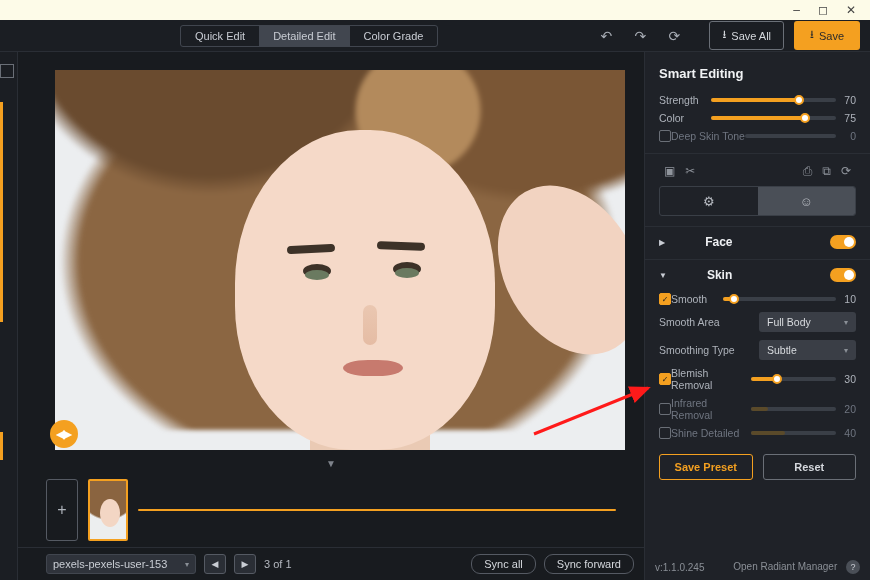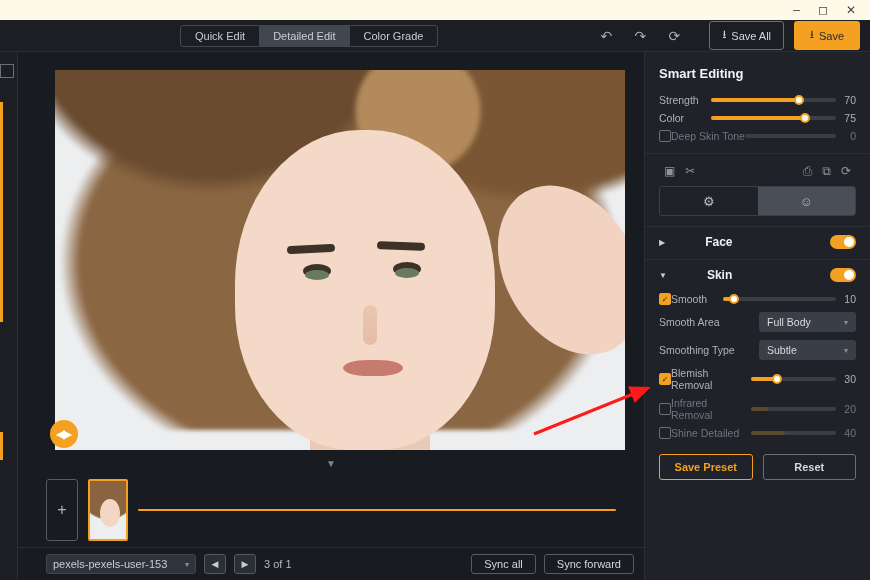--- a/index.html
+++ b/index.html
@@ -60,21 +60,21 @@
   .film { display:flex; align-items:center; gap:10px; padding:6px 28px 6px 28px; }
   .add-card { width:32px; height:62px; border:1px solid #555a63; display:flex; align-items:center; justify-content:center; color:#aeb3bb; font-size:16px; border-radius:3px;}
   .thumb { width:40px; height:62px; border:2px solid #f4a020; border-radius:2px; position:relative; overflow:hidden; background:#eceeef;}
   .thumb .mini-hair{position:absolute;inset:-4px -4px 18px -4px;background:radial-gradient(circle at 50% 30%,#8a6440 0 28px,transparent 30px);}
   .thumb .mini-face{position:absolute;left:10px;top:18px;width:20px;height:28px;background:#f3d6c4;border-radius:50%;}
   .strip-line { flex:1; height:2px; background:#f4a020; border-radius:1px;}
   
   .bottombar { display:flex; align-items:center; gap:8px; padding:6px 10px 6px 28px; border-top:1px solid #2a2e35;}
   .file-select { background:#2f333b; border:1px solid #41464f; border-radius:3px; padding:3px 6px; font-size:11px; width:150px; display:flex; align-items:center; justify-content:space-between;}
   .nav-sq { width:22px; height:20px; border:1px solid #555a63; border-radius:3px; display:inline-flex; align-items:center; justify-content:center; font-size:9px; color:#c9cdd4; background:#2a2e35;}
-  .sync-btn { border:1px solid #555a63; border-radius:3px; padding:3px 12px; font-size:11px; color:#d5d8dd; }
+  .sync-btn { border:1px solid #555a63; border-radius:9px; padding:3px 12px; font-size:11px; color:#d5d8dd; }
   .page-count { font-size:11px; color:#b5b9c0;}
   
   .panel { width:225px; background:#1f2228; color:#c9cdd4; overflow-y:hidden; position:relative;}
   .panel h2 { font-size:13px; font-weight:600; color:#f0f2f4; padding:14px 14px 10px;}
   .param { display:flex; align-items:center; gap:0; padding:3px 14px;}
   .param .lbl { width:52px; font-size:10.5px; color:#aeb3bb;}
   .param .val { width:20px; text-align:right; font-size:10.5px; color:#aeb3bb;}
   .track { flex:1; height:4px; background:#3a3f47; border-radius:2px; position:relative;}
   .track .fill { position:absolute; left:0; top:0; height:100%; background:#f4a020; border-radius:2px;}
   .track .knob { position:absolute; top:50%; transform:translate(-50%,-50%); width:10px; height:10px; border-radius:50%; background:#fff; border:2px solid #f4a020;}
@@ -300,14 +300,21 @@
           <div class="fill" style="width:40%"></div>
         </div>
       <span class="val">40</span>
     </div>
 
     <div class="btnrow">
       <div class="preset-btn preset-save">Save Preset</div>
       <div class="preset-btn preset-reset">Reset</div>
     </div>
 
+    <div class="footer">
+      <span>v:1.1.0.245</span>
+      <span>
+        <span>Open Radiant Manager</span>
+        <span class="help-dot">?</span>
+      </span>
+    </div>
   </div>
 </div>
 
 </body></html>

